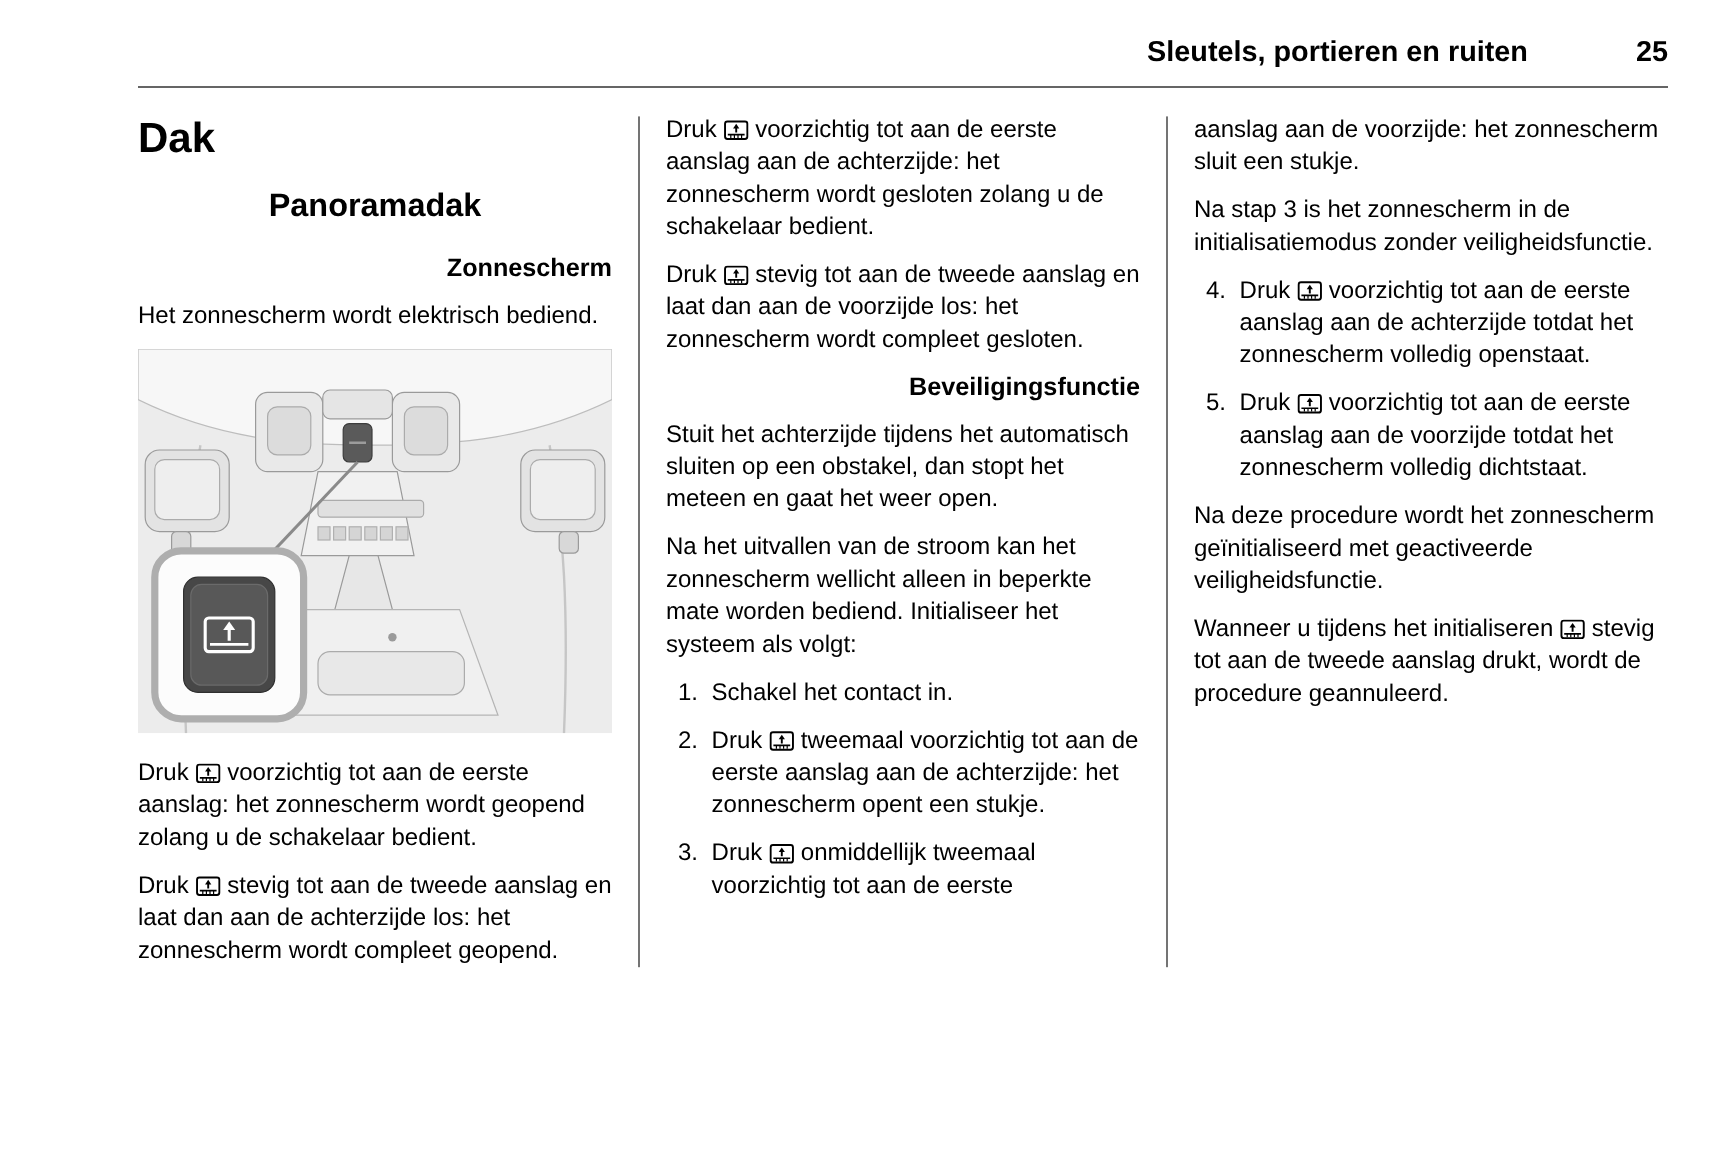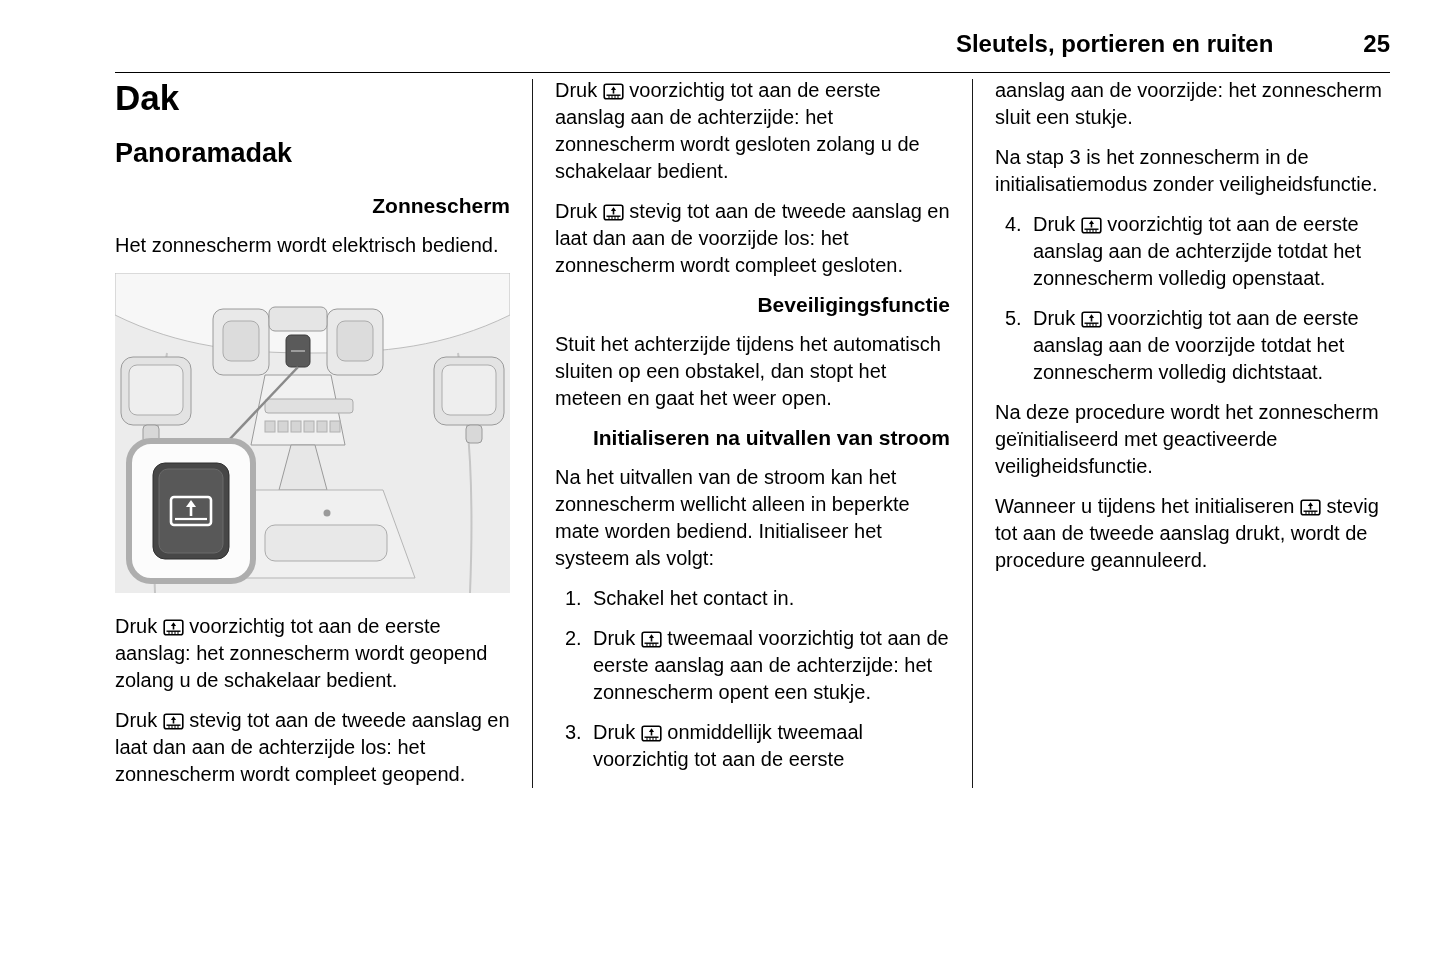--- a/index.html
+++ b/index.html
@@ -8,27 +8,27 @@
   .page { position:relative; width:1445px; height:966px; background:#fff;
           padding:30px 55px 0 115px; overflow:hidden; }
 
   
   .header { display:flex; justify-content:flex-end; align-items:center;
             gap:90px; border-bottom:1px solid #000; padding-bottom:14px; }
   .header .title { font-size:24px; font-weight:bold; }
   .header .pagenum { font-size:24px; font-weight:bold; }
 
   
-  .columns { display:flex; margin-top:4px; align-items:stretch; }
+  .columns { display:flex; margin-top:22px; align-items:stretch; }
   .col { width:395px; flex:none; }
   .divider { width:1px; background:#1a1a1a; margin:2px 22px 0 22px; }
 
   
   h1.h1 { font-size:35px; font-weight:bold; margin:2px 0 20px; line-height:1.1; }
-  h2.h2 { font-size:27px; font-weight:bold; margin:0 0 24px; line-height:1.15; }
+  h2.h2 { font-size:27px; font-weight:bold; margin:0 0 24px; line-height:1.15;text-align:center; }
   h3.h3 { font-size:21px; font-weight:bold; margin:0 0 14px; line-height:1.2;text-align:right; }
   h3.h3-mid { margin-top:10px; }
   p.body, .li { font-size:20px; line-height:27px; margin:0 0 13px; }
   p.body:last-child { margin-bottom:0; }
 
   
   .li { display:flex; }
   .li .num { flex:none; width:38px; padding-left:10px; }
   .li .li-text { flex:1; }
   .indented { margin-left:38px; }
@@ -163,21 +163,20 @@
               <line x1="3.5" y1="12.2" x2="17.5" y2="12.2" stroke="currentColor" stroke-width="1.4"></line>
               <line x1="6" y1="12.2" x2="6" y2="15" stroke="currentColor" stroke-width="1"></line>
               <line x1="9" y1="12.2" x2="9" y2="15" stroke="currentColor" stroke-width="1"></line>
               <line x1="12" y1="12.2" x2="12" y2="15" stroke="currentColor" stroke-width="1"></line>
               <line x1="15" y1="12.2" x2="15" y2="15" stroke="currentColor" stroke-width="1"></line>
               <line x1="10.5" y1="10.5" x2="10.5" y2="5.2" stroke="currentColor" stroke-width="1.6"></line>
               <polygon points="7.9,7 13.1,7 10.5,3.2" fill="currentColor"></polygon>
             </svg></span> stevig tot aan de tweede aanslag en laat dan aan de voorzijde los: het zonnescherm wordt compleet gesloten.</p>
       <h3 class="h3 h3-mid">Beveiligingsfunctie</h3>
       <p class="body">Stuit het achterzijde tijdens het automatisch sluiten op een obstakel, dan stopt het meteen en gaat het weer open.</p>
-      <h3 class="h3 h3-mid">Initialiseren na uitvallen van stroom</h3>
       <p class="body">Na het uitvallen van de stroom kan het zonnescherm wellicht alleen in beperkte mate worden bediend. Initialiseer het systeem als volgt:</p>
 
       <div class="li">
         <span class="num">1.</span>
         <span class="li-text">Schakel het contact in.</span>
       </div>
       <div class="li">
         <span class="num">2.</span>
         <span class="li-text">Druk <span class="inline-icon"><svg viewBox="0 0 21 17" xmlns="http://www.w3.org/2000/svg">
                 <rect x="1.2" y="1.2" width="18.6" height="14.6" rx="2" fill="none" stroke="currentColor" stroke-width="1.6"></rect>

